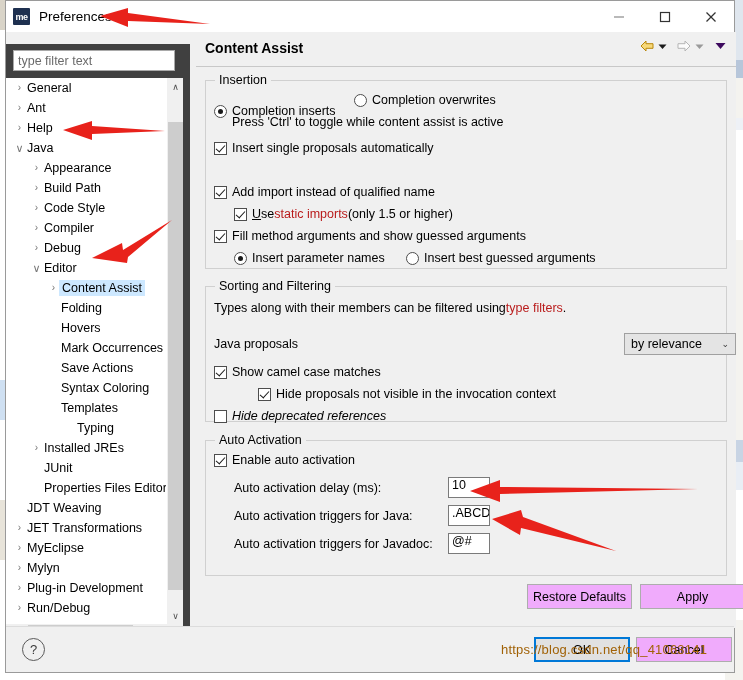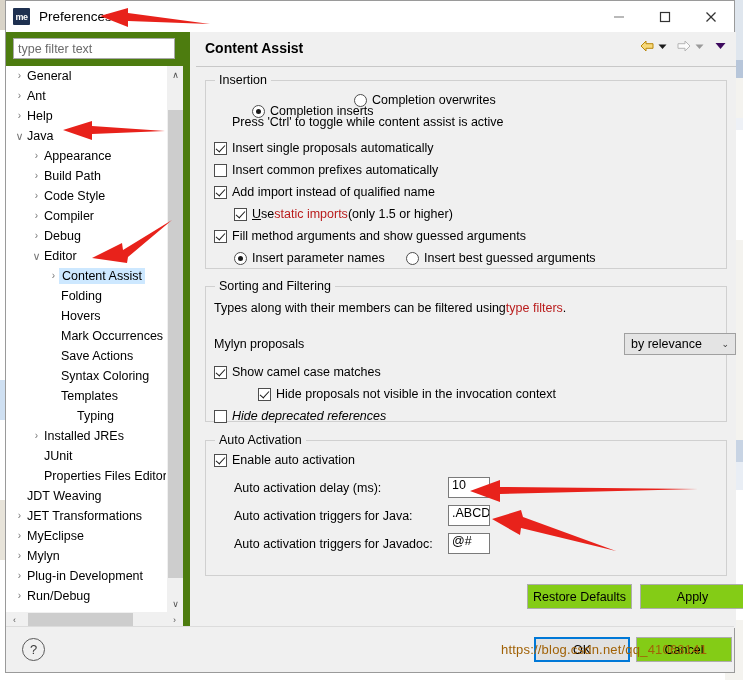--- a/index.html
+++ b/index.html
@@ -88,23 +88,23 @@
   .win-btn svg { display: block; }
 
   
   #dialog-body {
     position: relative;
     height: 596px;
   }
 
   
   #left-pane {
-    position: absolute; left: 0; top: 0;
+    position: absolute; left: 0; top: 12px;
     width: 184px; height: 596px;
-    background: #4d7c0f;
+    background: #404040;
   }
   #filter-box {
     position: absolute; left: 7px; top: 6px;
     width: 162px; height: 21px;
     border: 1px solid #a9a9a9;
     background: #ffffff;
     box-sizing: border-box;
     font-family: "Liberation Sans", sans-serif;
     font-size: 12.5px;
     padding: 0 4px;
@@ -295,21 +295,21 @@
     padding: 0 6px;
     font-size: 12.5px;
   }
   #sort-combo .combo-arrow {
     margin-left: auto;
     color: #3a3a3a;
     font-size: 9px;
   }
 
   .btn {
-    background: #84cc16;
+    background: #f0abfc;
     border: 1px solid #adadad;
     box-sizing: border-box;
     font-family: "Liberation Sans", sans-serif;
     font-size: 12.5px;
     color: #000000;
     display: flex;
     align-items: center;
     justify-content: center;
   }
 
@@ -562,40 +562,36 @@
             <svg width="11" height="10" viewBox="0 0 11 10">
                 <path d="M0.5 2 L10.5 2 L5.5 8 Z" fill="#3d0a5e"></path>
               </svg>
           </span>
         </div>
       </div>
 
       <div class="group" style="left:9px; top:48px; width:522px; height:189px;">
         <div class="group-title">Insertion</div>
 
-        <div class="ctl-row" style="left:8px; top:23px;margin-left:38px;">
+        <div class="ctl-row" style="left:8px; top:23px;">
           <span class="rdo checked"></span>
           <span>Completion inserts</span>
         </div>
         <div class="ctl-row" style="left:148px; top:12px;">
           <span class="rdo"></span>
           <span>Completion overwrites</span>
         </div>
 
         <div class="ctl-row" style="left:26px; top:34px;">
           <span>Press 'Ctrl' to toggle while content assist is active</span>
         </div>
 
         <div class="ctl-row" style="left:8px; top:60px;">
           <span class="cbx checked"></span>
           <span>Insert single proposals automatically</span>
-        </div>
-        <div class="ctl-row" style="left:8px; top:82px;">
-          <span class="cbx"></span>
-          <span>Insert common prefixes automatically</span>
         </div>
         <div class="ctl-row" style="left:8px; top:104px;">
           <span class="cbx checked"></span>
           <span>Add import instead of qualified name</span>
         </div>
 
         <div class="ctl-row" style="left:28px; top:126px;">
           <span class="cbx checked"></span>
           <span class="mnem">U</span>
             <span>se </span>
@@ -621,21 +617,21 @@
       <div class="group" style="left:9px; top:254px; width:522px; height:136px;">
         <div class="group-title">Sorting and Filtering</div>
 
         <div class="ctl-row" style="left:8px; top:14px;">
           <span>Types along with their members can be filtered using </span>
             <span class="lnk">type filters</span>
             <span>.</span>
         </div>
 
         <div class="ctl-row" style="left:8px; top:50px;">
-          <span>Mylyn proposals</span>
+          <span>Java proposals</span>
         </div>
         <div id="sort-combo">
           <span>by relevance</span>
           <span class="combo-arrow">⌄</span>
         </div>
 
         <div class="ctl-row" style="left:8px; top:78px;">
           <span class="cbx checked"></span>
           <span>Show camel case matches</span>
         </div>

